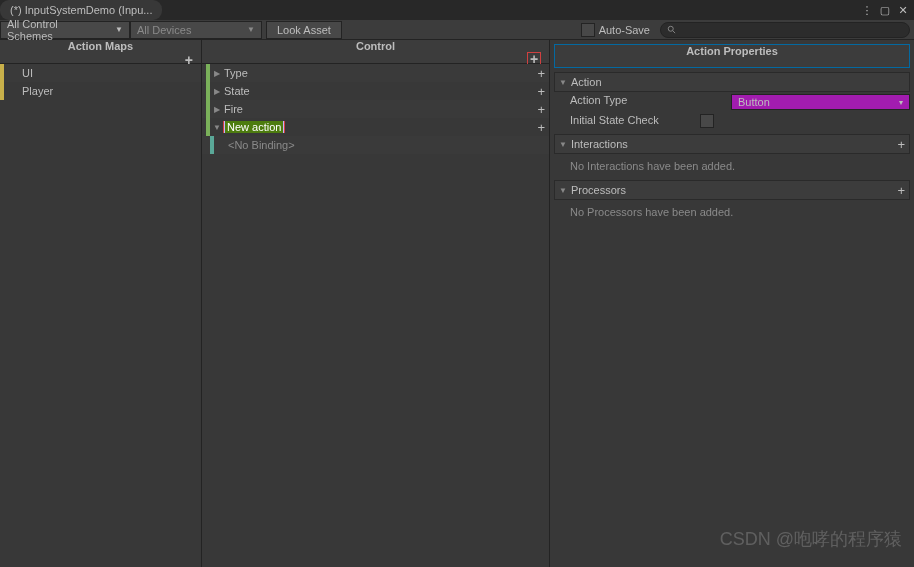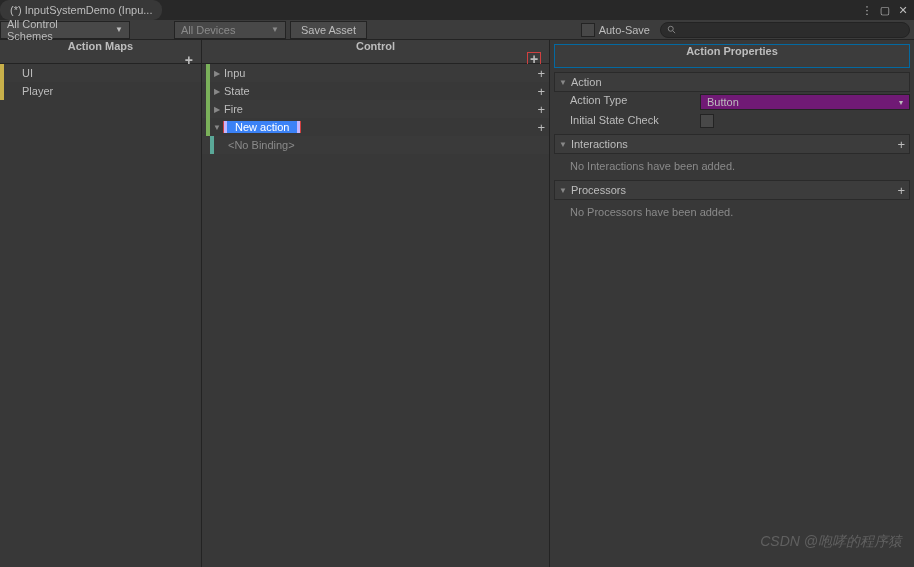--- a/index.html
+++ b/index.html
@@ -7,21 +7,21 @@
 
 .tabbar { background: #282828; height: 20px; display: flex; align-items: center; }
 .tab { background: #383838; padding: 3px 10px; color: #bdbdbd; height: 20px; display: flex; align-items: center; max-width: 180px; overflow: hidden; white-space: nowrap; text-overflow: ellipsis; border-radius: 9px; }
 .tab-controls { margin-left: auto; display: flex; gap: 4px; padding-right: 4px; color: #bdbdbd; }
 .tab-controls span { cursor: pointer; width: 14px; text-align: center; }
 
 .toolbar { background: #3c3c3c; height: 20px; display: flex; align-items: center; border-bottom: 1px solid #232323; }
 .dropdown { background: #484848; border: 1px solid #232323; padding: 2px 6px; height: 18px; display: flex; align-items: center; gap: 12px; color: #bdbdbd; cursor: pointer; }
 .dropdown .arrow { font-size: 8px; margin-left: auto; }
 .dd-schemes { width: 130px; }
-.dd-devices { width: 112px; color: #8a8a8a; margin-left: 44px; }
+.dd-devices { width: 132px; color: #8a8a8a; }
 .btn-save { background: #484848; border: 1px solid #232323; padding: 2px 10px; height: 18px; color: #bdbdbd; margin-left: 4px; cursor: pointer; }
 .spacer { flex: 1; }
 .checkbox { width: 14px; height: 14px; border: 1px solid #232323; background: #484848; margin-right: 4px; cursor: pointer; }
 .autosave-label { margin-right: 10px; }
 .search { background: #2c2c2c; border: 1px solid #232323; border-radius: 10px; height: 16px; width: 250px; margin-right: 4px; padding: 0 6px; display: flex; align-items: center; }
 .search svg { width: 10px; height: 10px; }
 
 .main { display: flex; height: 527px; }
 .panel { display: flex; flex-direction: column; border-right: 1px solid #232323; }
 .panel:last-child { border-right: none; }
@@ -40,34 +40,34 @@
 .row:nth-child(even) { background: #383838; }
 .bar-yellow { width: 4px; height: 18px; background: #c8b04a; margin-right: 4px; }
 .bar-green { width: 4px; height: 18px; background: #7ab05a; margin-right: 2px; }
 .bar-green.depth1 { margin-left: 4px; }
 .bar-teal { width: 4px; height: 18px; background: #5aa898; margin-left: 8px; margin-right: 12px; }
 .foldout { font-size: 8px; color: #888; width: 10px; text-align: center; cursor: pointer; }
 .row-label { flex: 1; padding-left: 2px; white-space: nowrap; overflow: hidden; }
 .row-label.muted { color: #8a8a8a; }
 .row-label.indent { padding-left: 14px; }
 .row-add { margin-left: auto; font-size: 13px; color: #bdbdbd; cursor: pointer; }
-.editing { background: #3b82f6; color: #fff; padding: 0 8px; border: 3px solid #c4b5fd; outline: 1px solid #d04040; }
+.editing { background: #4d7c0f; color: #fff; padding: 0 2px; border: 1px solid #c4b5fd; outline: 1px solid #d04040; }
 
 .section-header { background: #3c3c3c; height: 20px; display: flex; align-items: center; padding: 0 4px; border: 1px solid #2a2a2a; margin-top: 2px; }
 .section-header .fold { font-size: 8px; color: #888; margin-right: 4px; }
 .section-header .title { flex: 1; }
 .section-header .sec-add { font-size: 13px; cursor: pointer; }
 
 .field { display: flex; align-items: flex-start; height: 20px; padding: 2px 0 2px 16px; }
 .field-label { width: 130px; color: #bdbdbd; }
-.select { flex: 1; background: #701a75; border: 1px solid #232323; height: 16px; display: flex; align-items: center; padding: 0 6px; cursor: pointer; }
+.select { flex: 1; background: #a21caf; border: 1px solid #232323; height: 16px; display: flex; align-items: center; padding: 0 6px; cursor: pointer; margin-left: 31px; }
 .select .arrow { margin-left: auto; font-size: 8px; }
 .empty { color: #8a8a8a; padding: 6px 8px 6px 16px; }
 
-.watermark { position: absolute; right: 12px; bottom: 16px; color: #7a7a7a; font-size: 14px; font-style: italic; opacity: 0.6; pointer-events: none; }
+.watermark { position: absolute; right: 12px; bottom: 16px; color: #7a7a7a; font-size: 18px; opacity: 0.6; pointer-events: none; }
 </style>
 </head>
 <body>
 
 <div class="tabbar">
   <div class="tab">(*) InputSystemDemo (Inpu...</div>
   <div class="tab-controls">
     <span>⋮</span>
     <span>▢</span>
     <span>✕</span>
@@ -76,21 +76,21 @@
 
 <div class="toolbar">
   <div class="dropdown dd-schemes">
     <span>All Control Schemes</span>
     <span class="arrow">▼</span>
   </div>
   <div class="dropdown dd-devices">
     <span>All Devices</span>
     <span class="arrow">▼</span>
   </div>
-  <div class="btn-save">Save Asset</div>
+  <div class="btn-save">Look Asset</div>
   <div class="spacer"></div>
   <div class="checkbox"></div>
   <span class="autosave-label">Auto-Save</span>
   <div class="search">
     <svg viewBox="0 0 16 16">
         <circle cx="6" cy="6" r="4" fill="none" stroke="#888" stroke-width="1.5"></circle>
         <line x1="9" y1="9" x2="13" y2="13" stroke="#888" stroke-width="1.5"></line>
       </svg>
   </div>
 </div>
@@ -116,21 +116,21 @@
 
   <div class="panel p-actions">
     <div class="panel-header">
       <span>Control</span>
       <span class="add-btn highlight">+</span>
     </div>
     <div class="list">
       <div class="row">
         <div class="bar-green depth1"></div>
         <span class="foldout">▶</span>
-        <span class="row-label">Inpu</span>
+        <span class="row-label">Type</span>
         <span class="row-add">+</span>
       </div>
       <div class="row">
         <div class="bar-green depth1"></div>
         <span class="foldout">▶</span>
         <span class="row-label">State</span>
         <span class="row-add">+</span>
       </div>
       <div class="row">
         <div class="bar-green depth1"></div>

